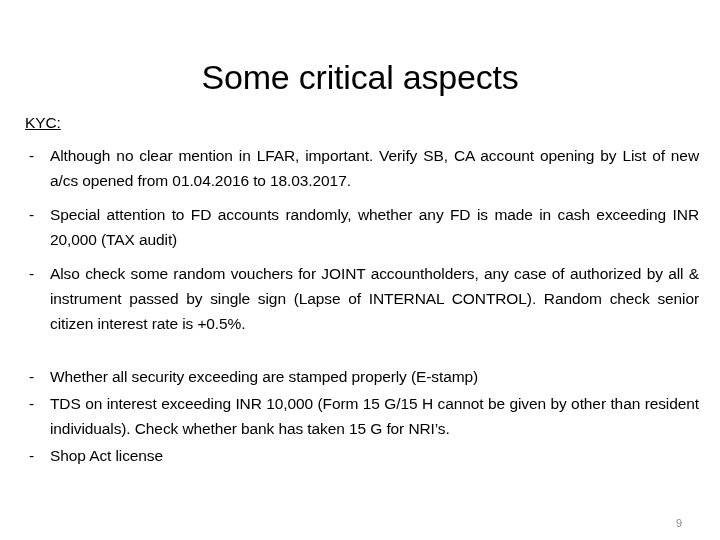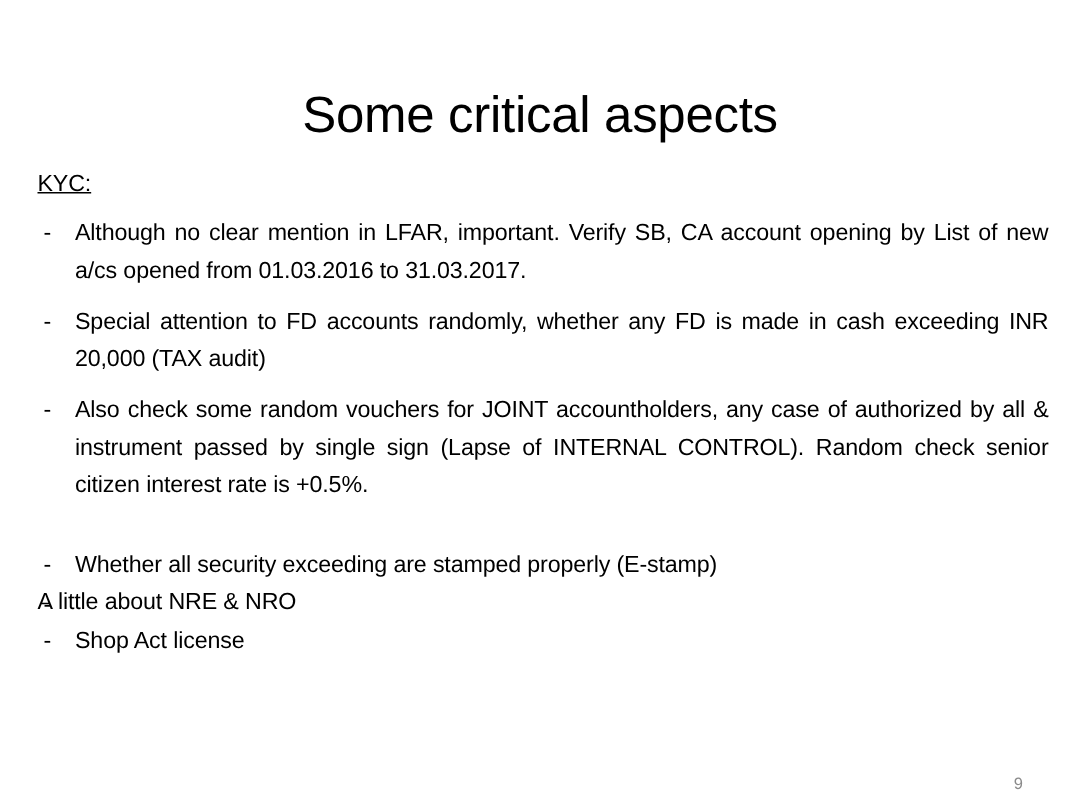--- a/index.html
+++ b/index.html
@@ -102,21 +102,21 @@
   <div class="slide-title">Some critical aspects</div>
 
   <div class="body-area">
 
     <div class="section-head underline">KYC:</div>
 
     <div class="gap-sm"></div>
 
     <div class="bullet justify">
       <span class="dash">-</span>
-      <span>Although no clear mention in LFAR, important. Verify SB, CA account opening by List of new a/cs opened from 01.03.2016 to 31.03.2017.</span>
+      <span>Although no clear mention in LFAR, important. Verify SB, CA account opening by List of new a/cs opened from 01.04.2016 to 18.03.2017.</span>
     </div>
 
     <div class="gap-sm"></div>
 
     <div class="bullet justify">
       <span class="dash">-</span>
       <span>Special attention to FD accounts randomly, whether any FD is made in cash exceeding INR 20,000 (TAX audit)</span>
     </div>
 
     <div class="gap-sm"></div>
@@ -129,23 +129,23 @@
     <div class="gap-md"></div>
 
 
     <div class="bullet">
       <span class="dash">-</span>
       <span>Whether all security exceeding are stamped properly (E-stamp)</span>
     </div>
 
     <div class="bullet justify">
       <span class="dash">-</span>
+      <span>TDS on interest exceeding INR 10,000 (Form 15 G/15 H cannot be given by other than resident individuals). Check whether bank has taken 15 G for NRI’s.</span>
     </div>
 
-    <div class="section-head">A little about NRE &amp; NRO</div>
 
     <div class="bullet">
       <span class="dash">-</span>
       <span>Shop Act license</span>
     </div>
 
   </div>
 
   <div class="page-number" style="color: rgb(138, 138, 138);">9</div>
 

